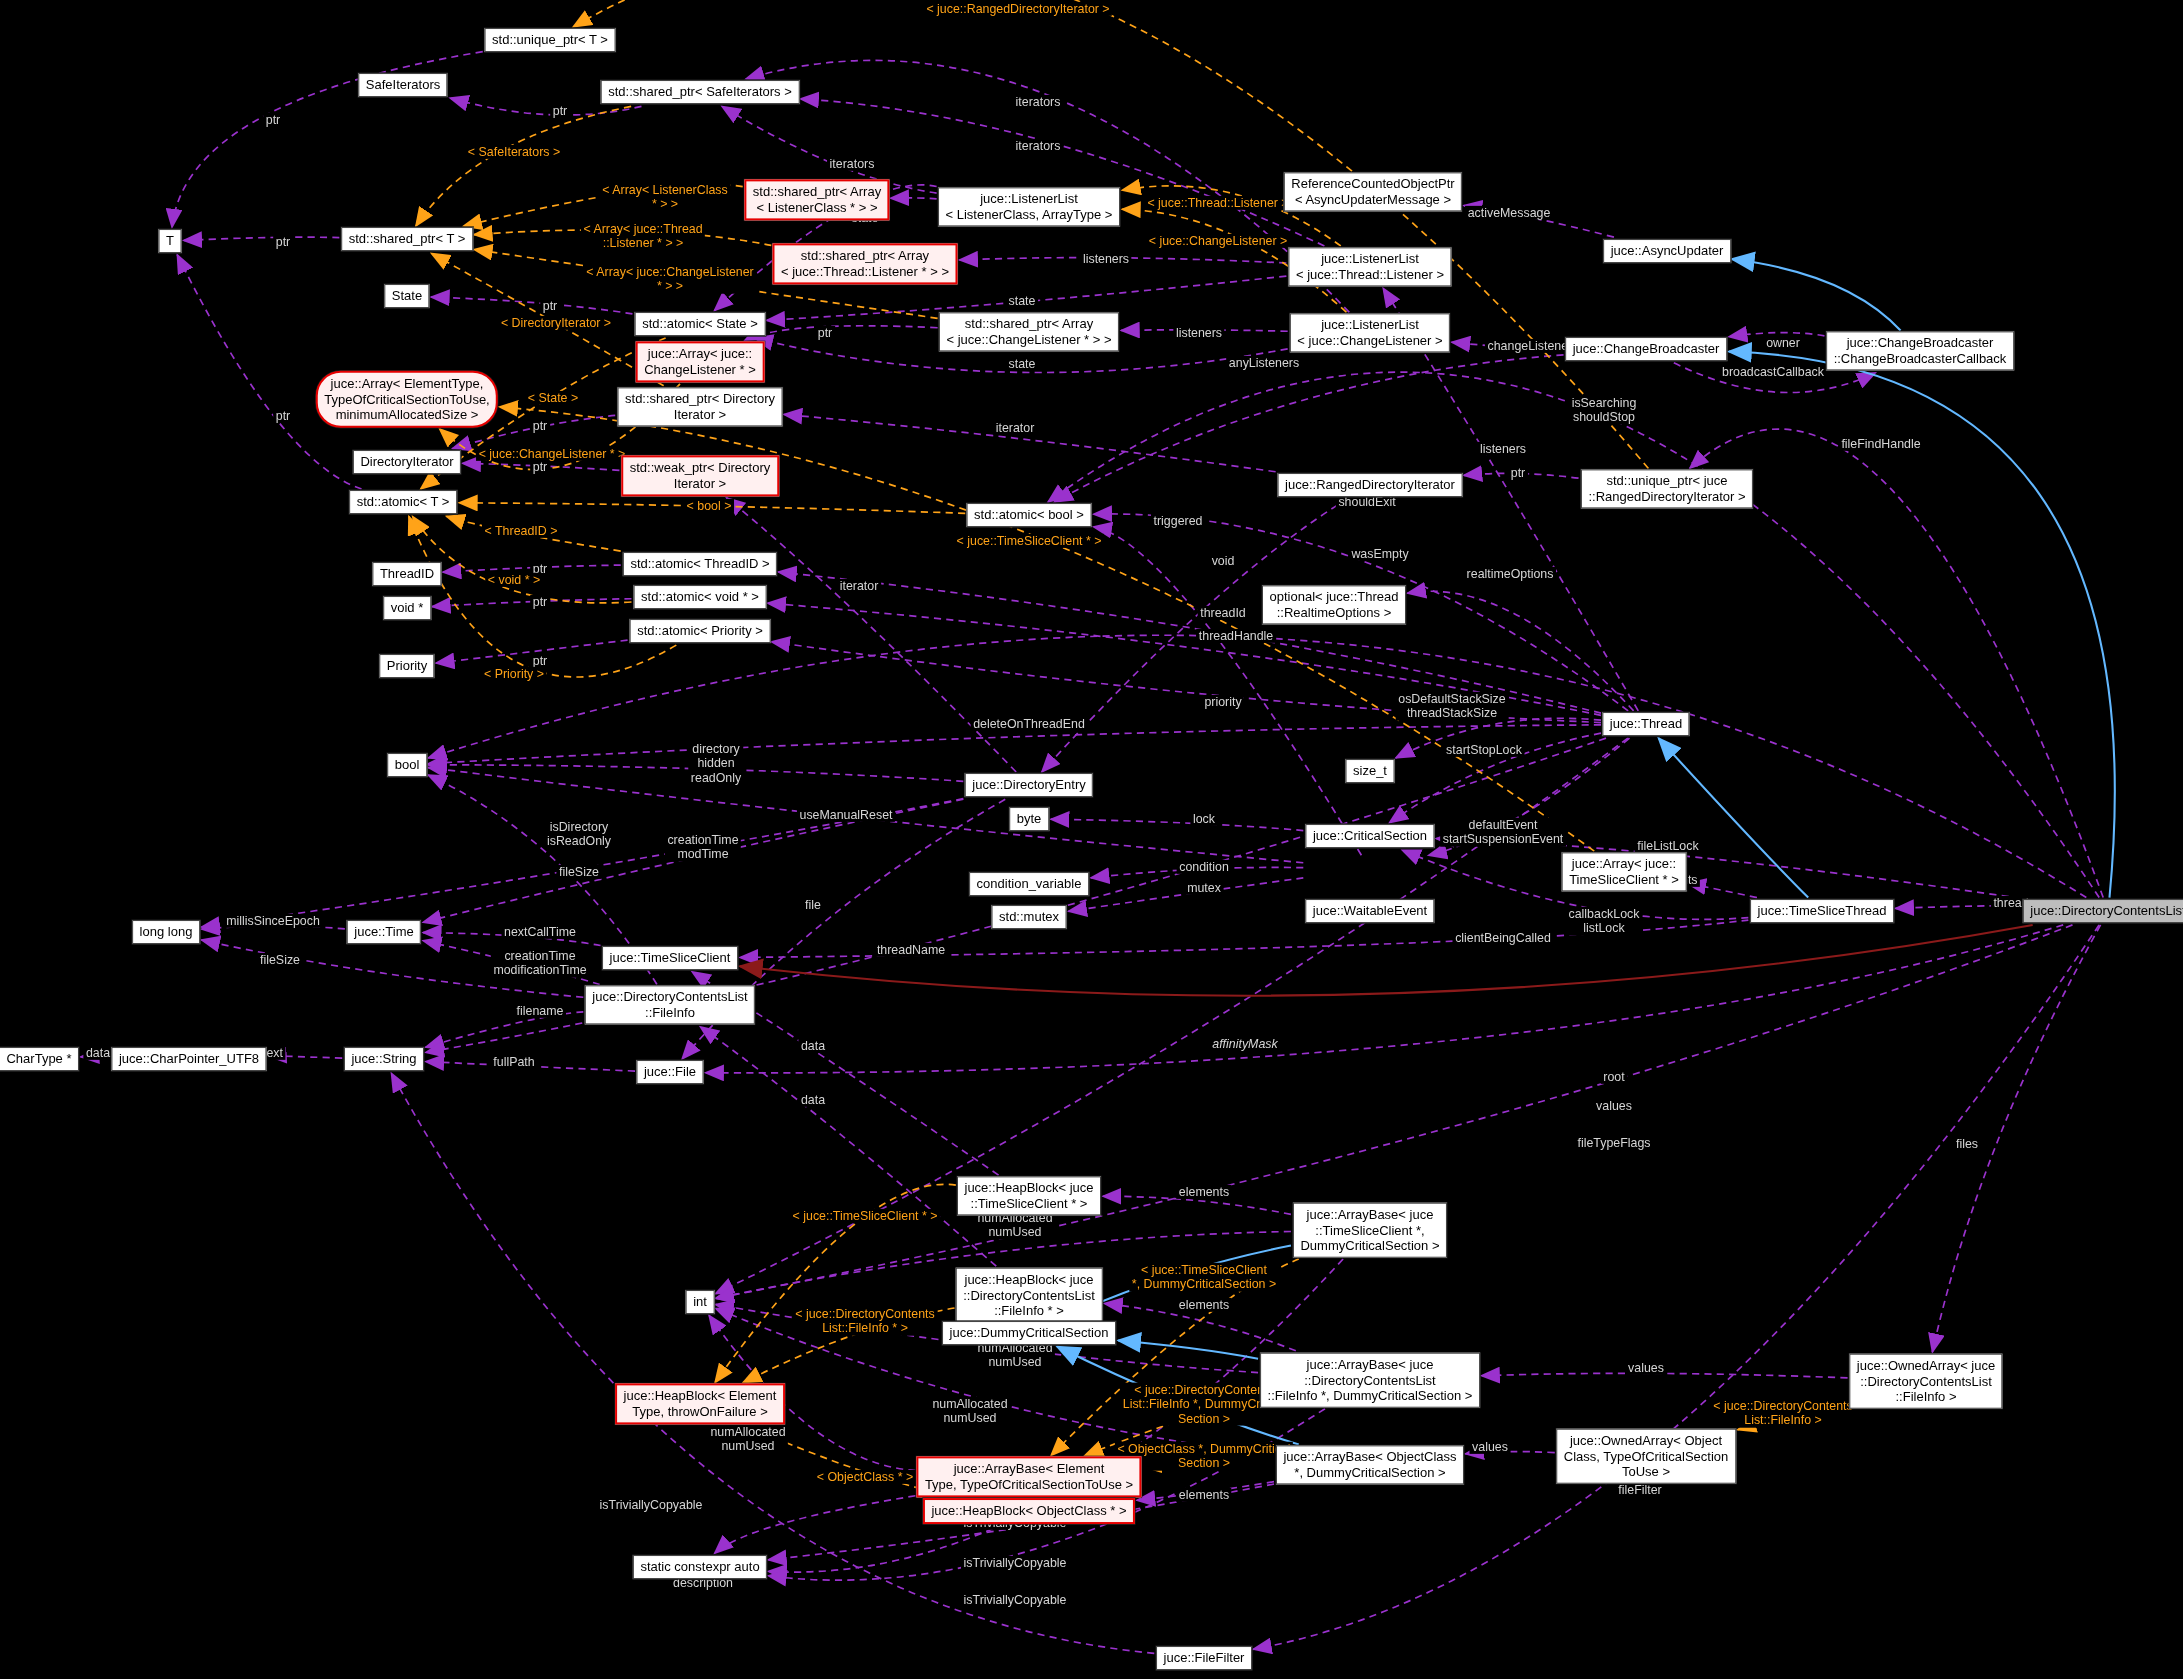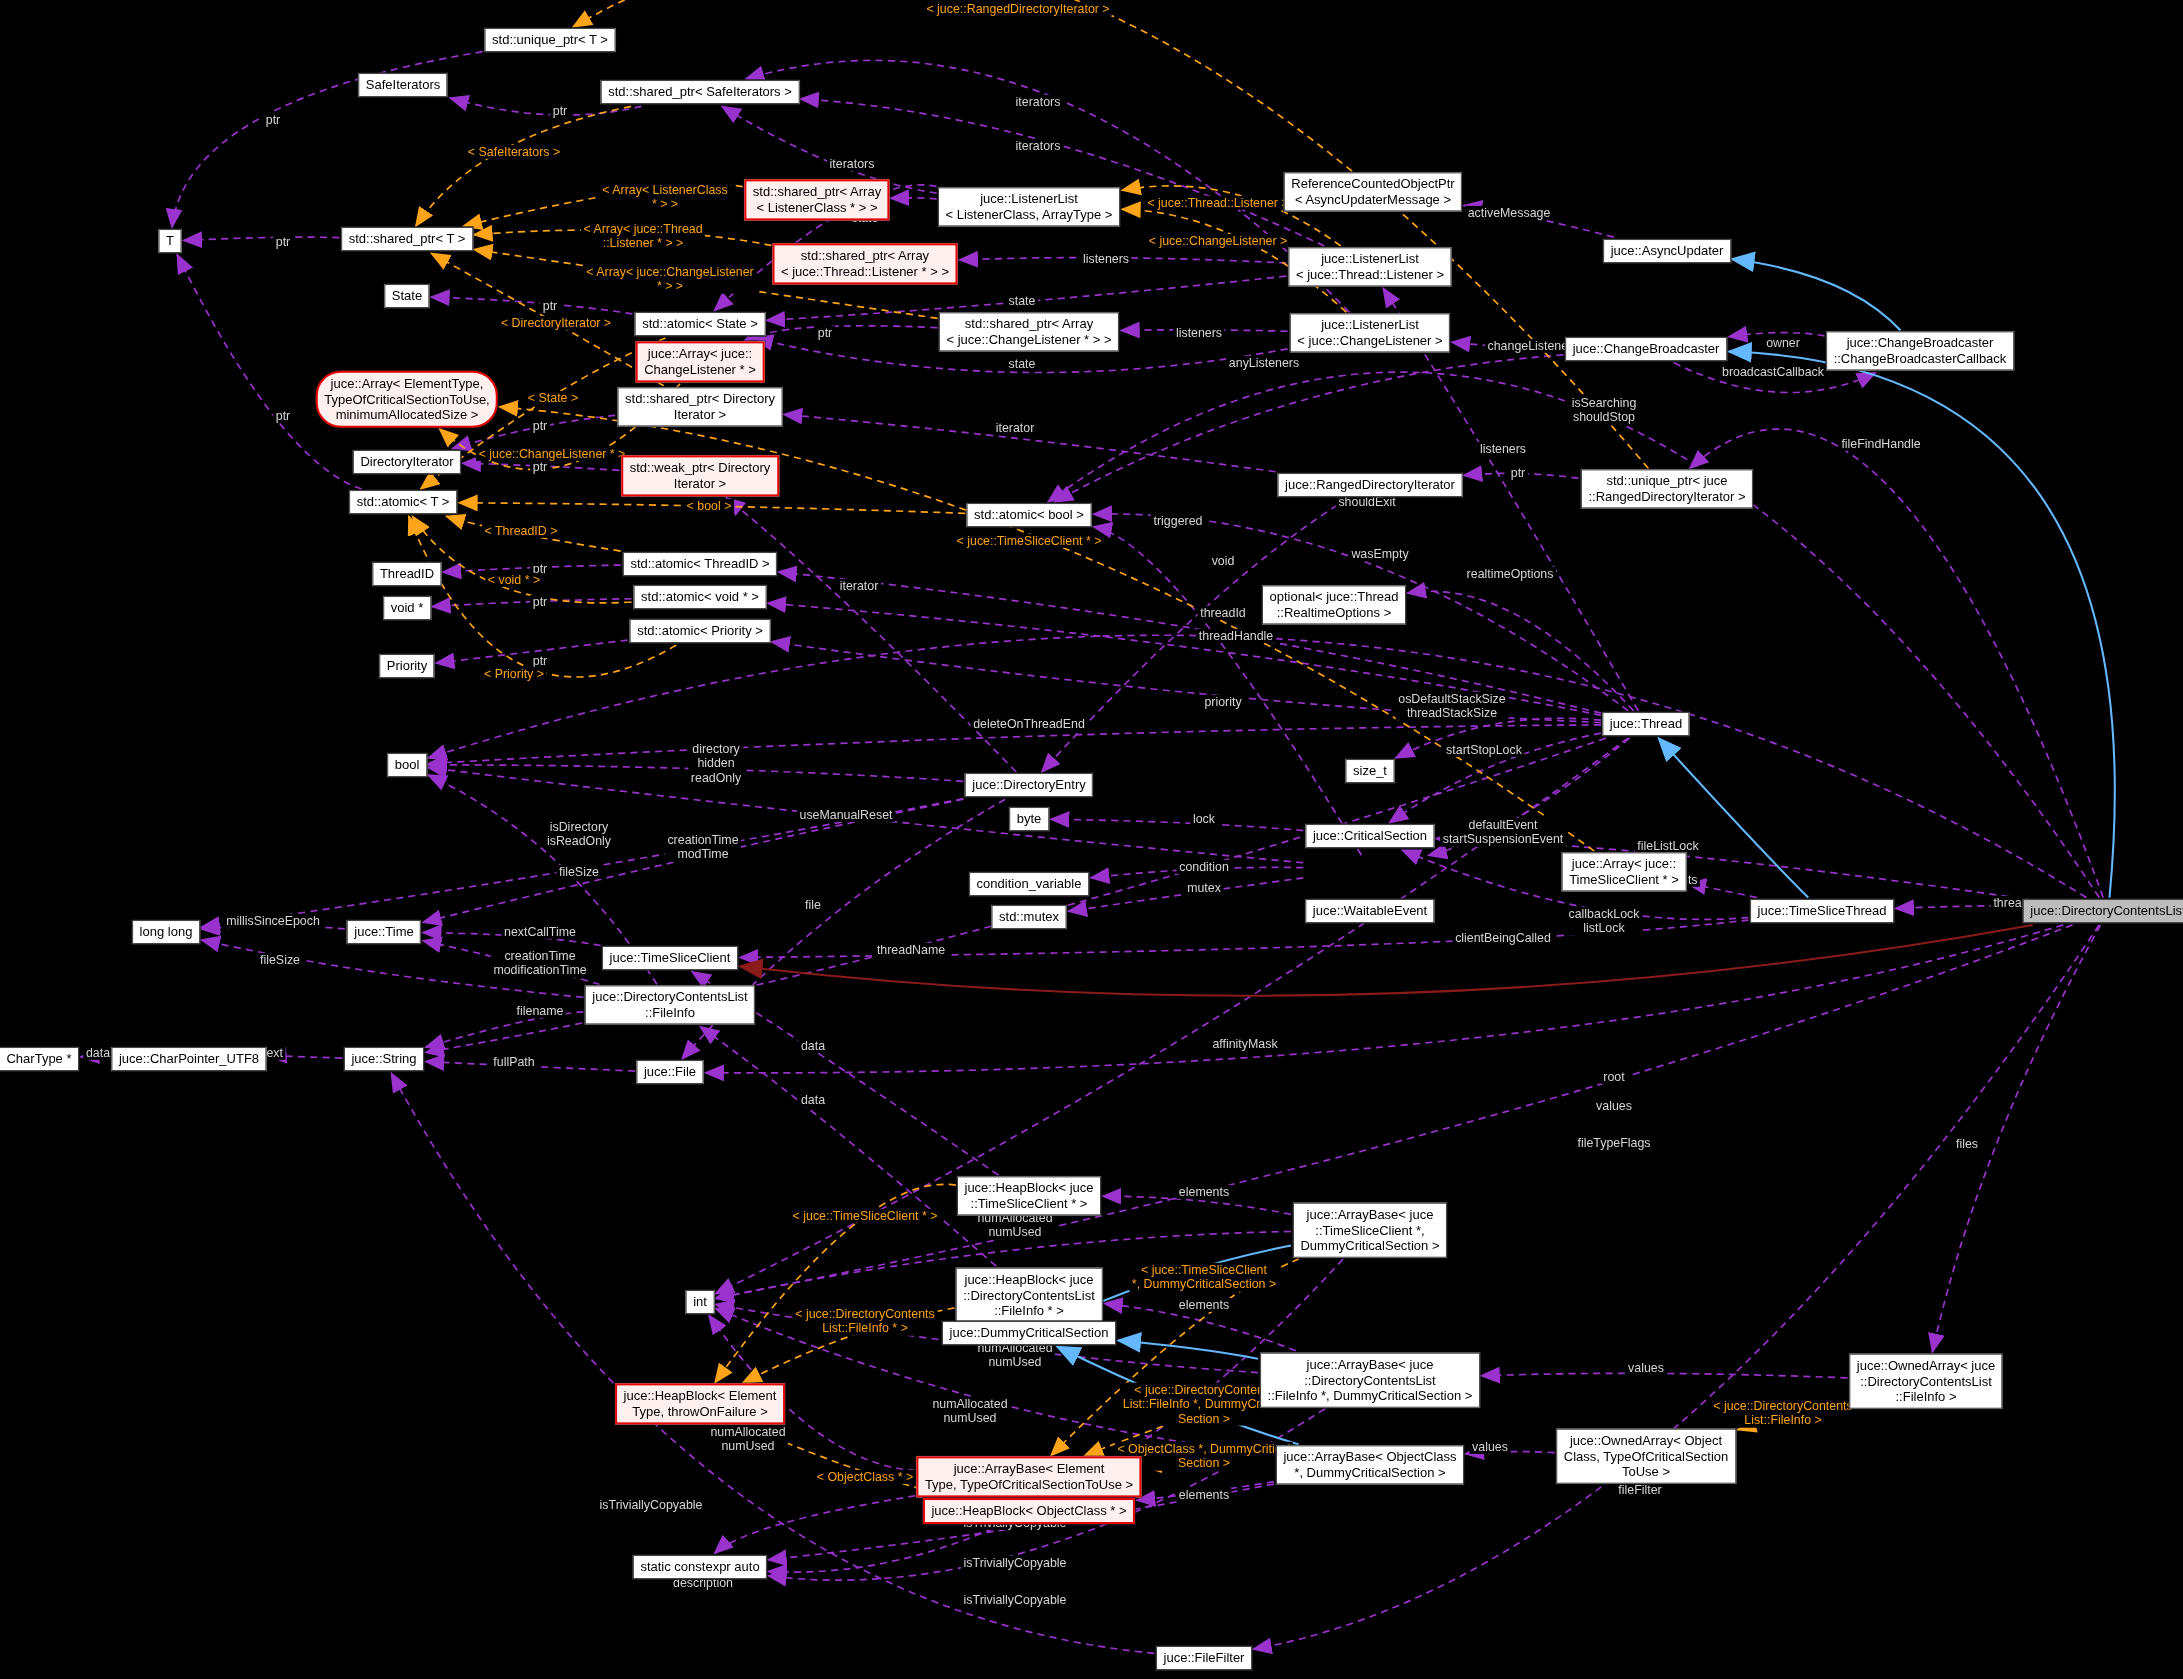--- a/index.html
+++ b/index.html
@@ -307,21 +307,21 @@
     <div class="edge-label" style="left: 280px; top: 960px;">fileSize</div>
     <div class="edge-label" style="left: 540px; top: 963px;">creationTime
 modificationTime</div>
     <div class="edge-label" style="left: 540px; top: 1011px;">filename</div>
     <div class="edge-label" style="left: 273px; top: 921px;">millisSinceEpoch</div>
     <div class="edge-label" style="left: 540px; top: 932px;">nextCallTime</div>
     <div class="edge-label" style="left: 273px; top: 1053px;">text</div>
     <div class="edge-label" style="left: 98px; top: 1053px;">data</div>
     <div class="edge-label" style="left: 514px; top: 1062px;">fullPath</div>
     <div class="edge-label" style="left: 911px; top: 950px;">threadName</div>
-    <div class="edge-label" style="left: 1245px; top: 1044px;">affinityMask</div>
+    <div class="edge-label" style="left: 1245px; top: 1044px; font-style: italic;">affinityMask</div>
     <div class="edge-label" style="left: 1614px; top: 1077px;">root</div>
     <div class="edge-label" style="left: 1614px; top: 1143px;">fileTypeFlags</div>
     <div class="edge-label" style="left: 1967px; top: 1144px;">files</div>
     <div class="edge-label" style="left: 1640px; top: 1490px;">fileFilter</div>
     <div class="edge-label" style="left: 2011px; top: 903px;">thread</div>
     <div class="edge-label" style="left: 1668px; top: 846px;">fileListLock</div>
     <div class="edge-label" style="left: 1680px; top: 880px;">clients</div>
     <div class="edge-label" style="left: 1604px; top: 921px;">callbackLock
 listLock</div>
     <div class="edge-label" style="left: 1503px; top: 938px;">clientBeingCalled</div>

